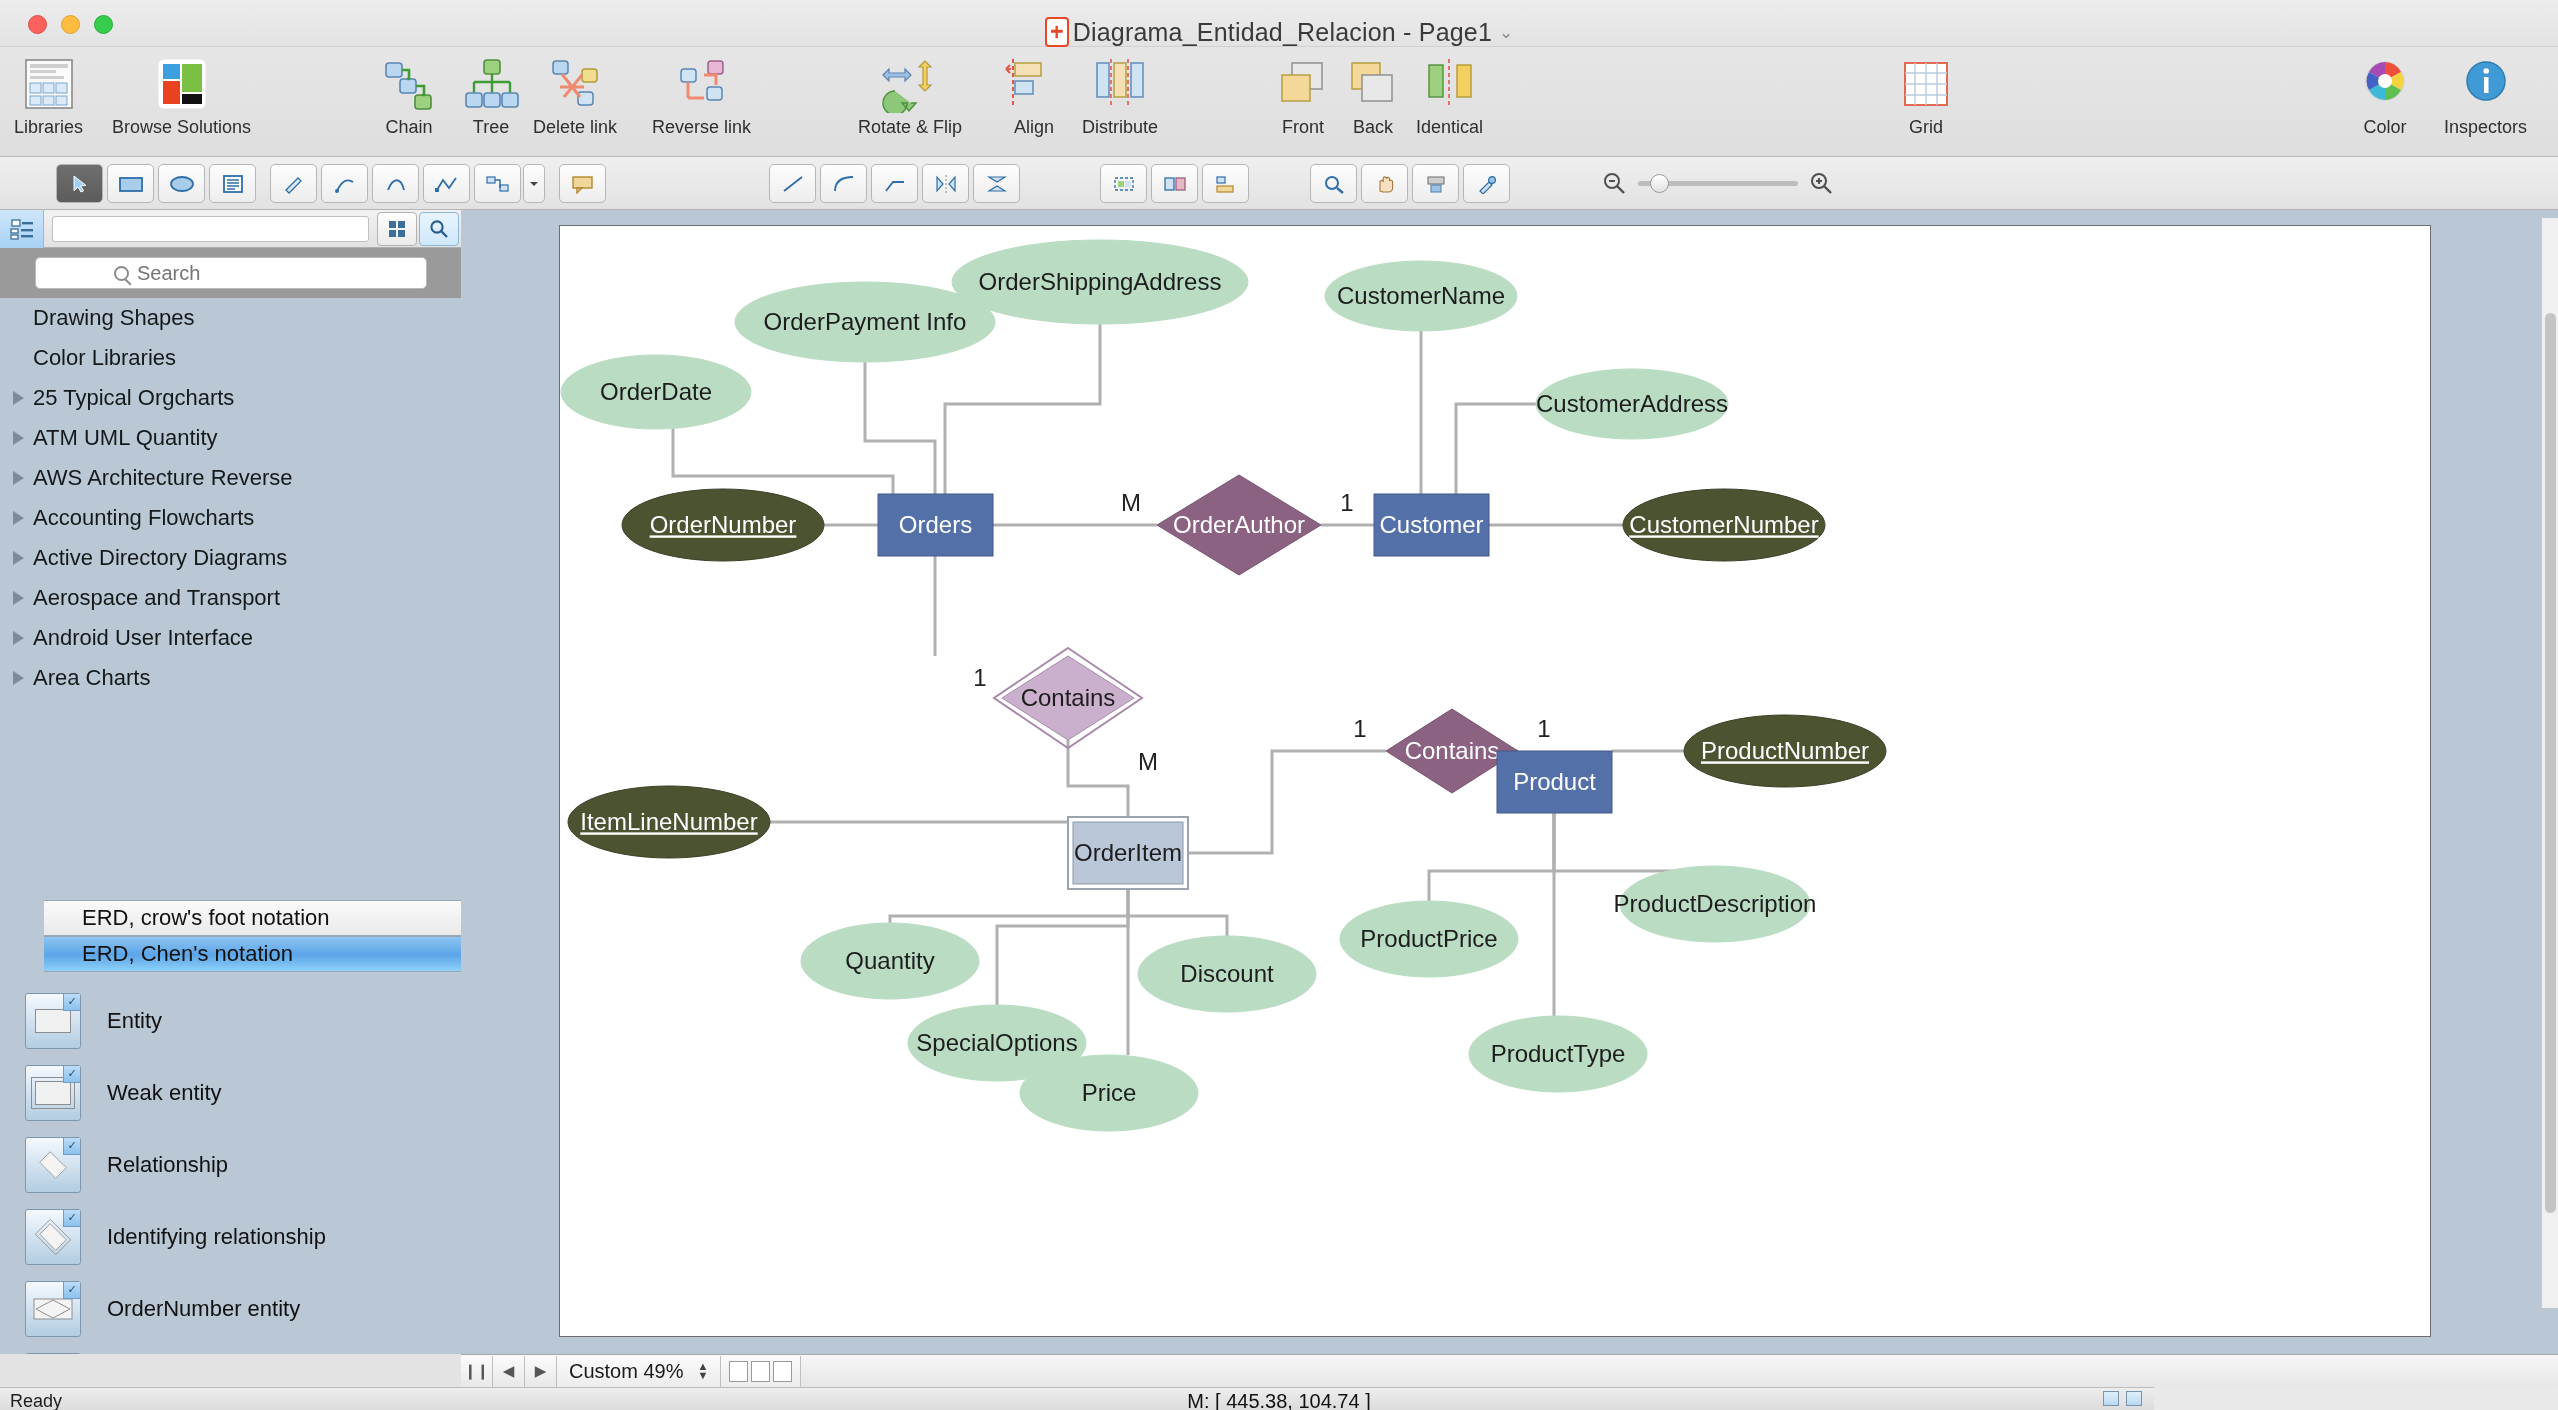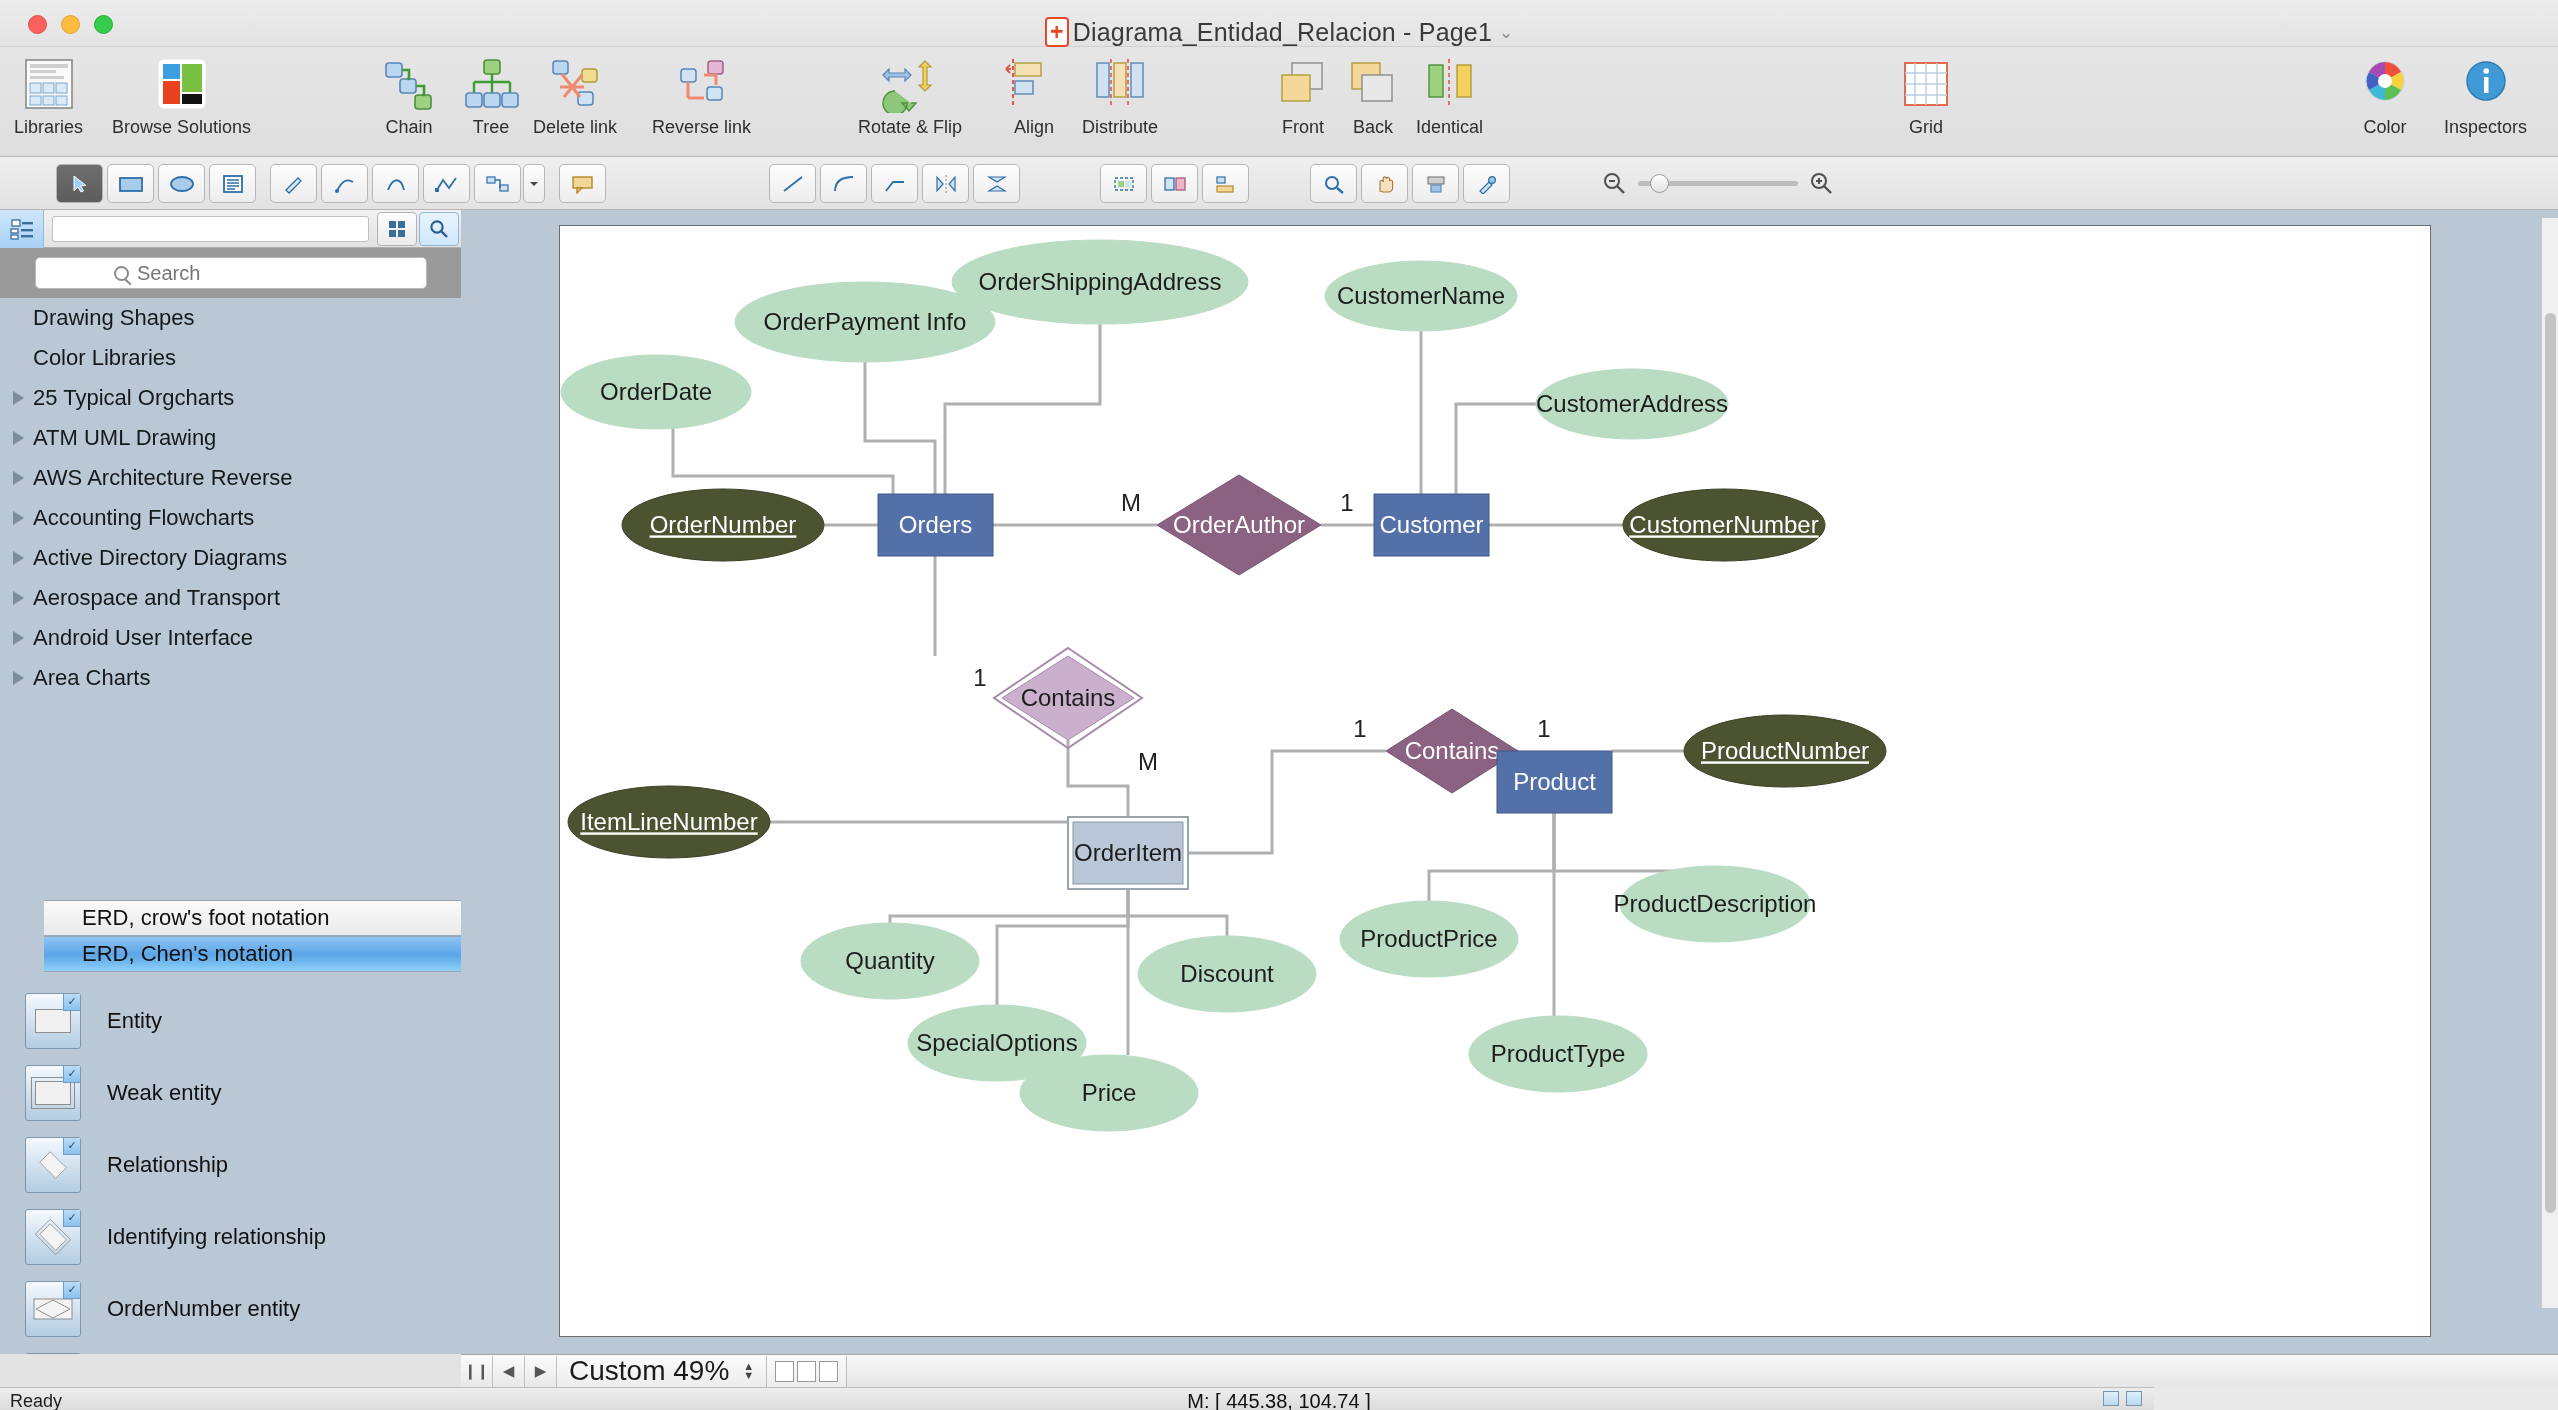--- a/index.html
+++ b/index.html
@@ -169,21 +169,21 @@
     display:flex; align-items:center;
   }
   .pb-btn {
     width:32px; height:31px; display:flex; align-items:center; justify-content:center;
     background:linear-gradient(#fbfbfb,#e8e8e8); border-right:1px solid #bfbfbf; font-size:15px; color:#555;
   }
   .pb-zoom {
     height:31px; display:flex; align-items:center; gap:14px; padding:0 12px;
     background:linear-gradient(#fbfbfb,#ececec); border-right:1px solid #bfbfbf;
   }
-  .pb-zoom .ztxt { font-size:28px; color:#1a1a1a; white-space:nowrap; }
+  .pb-zoom .ztxt { font-size:20px; color:#1a1a1a; white-space:nowrap; }
   .pb-step { display:flex; flex-direction:column; font-size:11px; color:#444; line-height:9px; }
   .pb-pages { display:flex; height:31px; align-items:center; padding:0 8px; gap:3px;
     background:linear-gradient(#fbfbfb,#ececec); border-right:1px solid #bfbfbf; }
   .pb-pg { width:19px; height:21px; background:#fff; border:1px solid #9a9a9a; }
 
   .statusbar {
     position:absolute; left:0; top:1387px; width:2154px; height:23px;
     background:linear-gradient(#ededed,#dcdcdc); border-top:1px solid #bdbdbd;
   }
   .st-ready { position:absolute; left:10px; top:3px; font-size:18px; color:#1d1d1d; }
@@ -616,21 +616,21 @@
       <div class="sb-row">
           <span class="tri hidden"></span>
           <span class="txt">Color Libraries</span>
         </div>
       <div class="sb-row">
           <span class="tri"></span>
           <span class="txt">25 Typical Orgcharts</span>
         </div>
       <div class="sb-row">
           <span class="tri"></span>
-          <span class="txt">ATM UML Drawing</span>
+          <span class="txt">ATM UML Quantity</span>
         </div>
       <div class="sb-row">
           <span class="tri"></span>
           <span class="txt">AWS Architecture Reverse</span>
         </div>
       <div class="sb-row">
           <span class="tri"></span>
           <span class="txt">Accounting Flowcharts</span>
         </div>
       <div class="sb-row">

